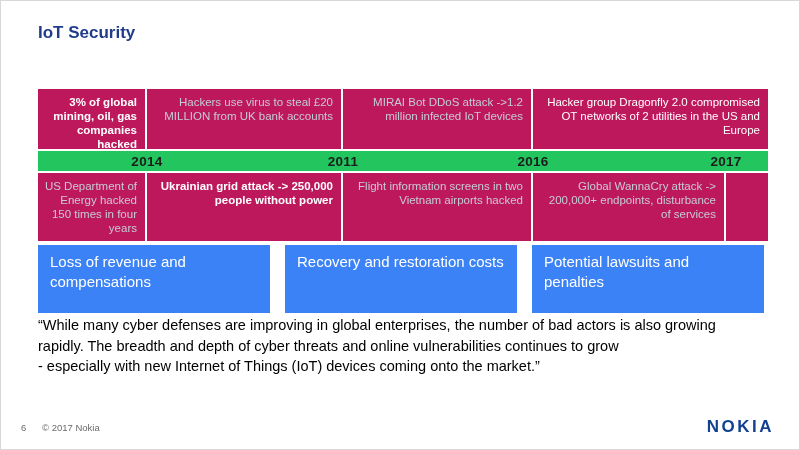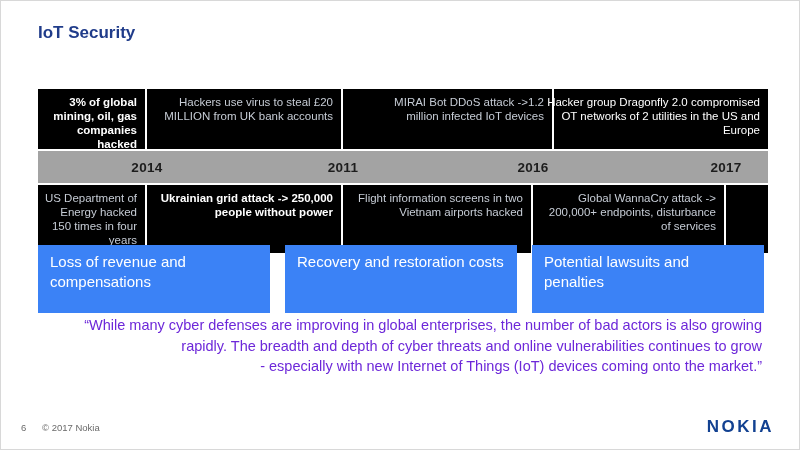--- a/index.html
+++ b/index.html
@@ -7,57 +7,57 @@
     position:relative;width:800px;height:450px;background:#ffffff;
     font-family:"Liberation Sans", sans-serif;overflow:hidden;
     border:1px solid #d8d8d8;box-sizing:border-box;
   }
   
   .hdr{position:absolute;left:37px;top:22px;width:726px;}
   .title{color:#203c8a;font-size:17px;font-weight:600;line-height:1.2;}
   .subtitle{color:#3d3d3d;font-size:20px;font-weight:400;line-height:1.2;margin-top:7px;}
   
   .tl{position:absolute;left:37px;top:88px;width:730px;}
-  .tl-row{position:relative;background:#000000;}
+  .tl-row{position:relative;background:#be185d;}
   .tl-row.top{height:60px;}
   .tl-row.bottom{height:68px;}
   .tl-cell{
     position:absolute;top:0;bottom:0;box-sizing:border-box;
     padding:6px 8px 4px 6px;text-align:right;
     font-size:11.5px;line-height:1.22;color:#c6ccd5;
     border-right:2px solid #ffffff;overflow:hidden;
   }
   .tl-cell.last{border-right:none;}
   .tl-cell.bright{color:#ffffff;}
   .tl-cell.bold{font-weight:700;}
   .tl-cell.semibold{font-weight:600;}
-  .yearband{position:relative;height:36px;background:#a3a3a3;border-top:2px solid #ffffff;border-bottom:2px solid #ffffff;box-sizing:border-box;}
+  .yearband{position:relative;height:24px;background:#22c55e;border-top:2px solid #ffffff;border-bottom:2px solid #ffffff;box-sizing:border-box;}
   .year{
     position:absolute;top:50%;transform:translate(-50%,-50%);
     color:#1d1d1d;font-size:13.5px;font-weight:600;letter-spacing:0.3px;
   }
   
   .b1{left:14.93%;} .b2{left:41.78%;} .b3{left:67.81%;} .b4{left:94.25%;}
   
   .tc1{left:0;width:14.93%;} .tc2{left:14.93%;width:26.85%;}
-  .tc3{left:41.78%;width:26.03%;margin-left:21px;} .tc4{left:67.81%;width:32.19%;}
+  .tc3{left:41.78%;width:26.03%;} .tc4{left:67.81%;width:32.19%;}
   
   .bc1{left:0;width:14.93%;} .bc2{left:14.93%;width:26.85%;}
   .bc3{left:41.78%;width:26.03%;} .bc4{left:67.81%;width:26.44%;}
   .bc5{left:94.25%;width:5.75%;}
   
   .impacts{position:absolute;left:37px;top:244px;width:726px;display:flex;gap:15px;}
   .impact{
     flex:1;height:54px;background:#3b82f6;color:#ffffff;
     font-size:15px;line-height:1.3;padding:7px 12px;box-sizing:content-box;
   }
   
   .quote{
     position:absolute;left:37px;top:314px;width:724px;
-    color:#6d28d9;font-size:14.5px;line-height:1.42;white-space:pre-line;text-align:right;
+    color:#000000;font-size:14.5px;line-height:1.42;white-space:pre-line;
   }
   .attribution{
     position:absolute;left:37px;top:390px;width:706px;text-align:right;
     color:#595959;font-size:12.5px;font-style:italic;
   }
   
   .pagenum{position:absolute;left:20px;top:421px;color:#6a6a6a;font-size:9.5px;}
   .copyright{position:absolute;left:41px;top:421px;color:#6a6a6a;font-size:9.5px;}
   .logo{
     position:absolute;right:25px;top:416px;color:#124191;

